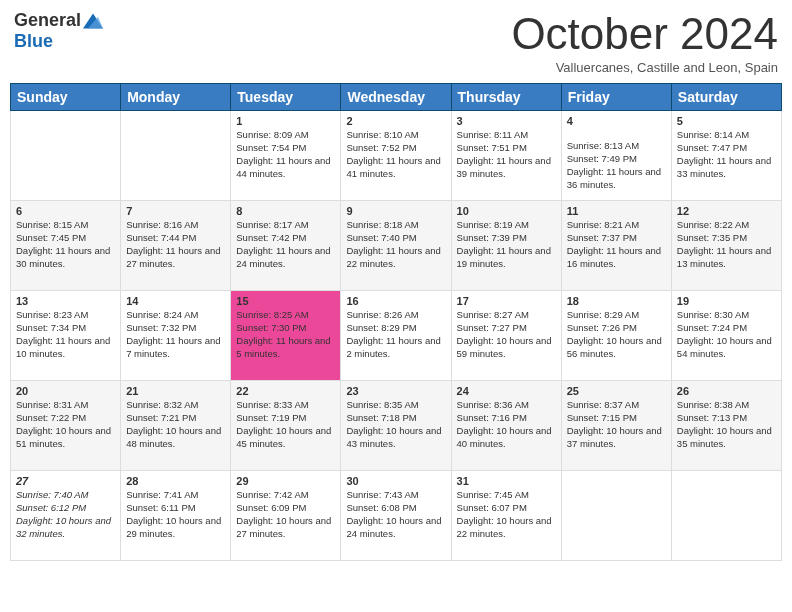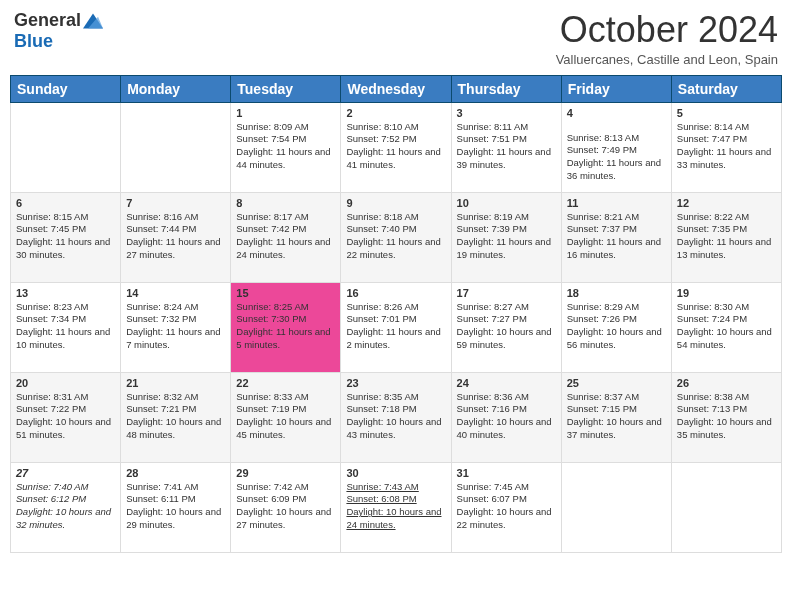--- a/index.html
+++ b/index.html
@@ -33,21 +33,21 @@
     .logo-blue { color: #1a6bb5; font-weight: bold; font-size: 18px; }
     .logo-icon {
       width: 20px;
       height: 16px;
       margin-left: 2px;
     }
     .title-area {
       text-align: right;
     }
     .month-title {
-      font-size: 36px;
+      font-size: 44px;
       font-weight: normal;
       color: #333;
       line-height: 1.1;
     }
     .location-title {
       font-size: 13px;
       color: #555;
       margin-top: 2px;
     }
     .calendar {
@@ -224,21 +224,21 @@
         </td>
         <td style="background-color: #ec4899;">
           <span class="day-num">15</span>
           <div class="day-info" style="white-space: pre-line;">Sunrise: 8:25 AM
 Sunset: 7:30 PM
 Daylight: 11 hours and 5 minutes.</div>
         </td>
         <td style="background-color: rgb(255, 255, 255);">
           <span class="day-num">16</span>
           <div class="day-info" style="white-space: pre-line;">Sunrise: 8:26 AM
-Sunset: 7:01 PM
+Sunset: 8:29 PM
 Daylight: 11 hours and 2 minutes.</div>
         </td>
         <td style="background-color: rgb(255, 255, 255);">
           <span class="day-num">17</span>
           <div class="day-info" style="white-space: pre-line;">Sunrise: 8:27 AM
 Sunset: 7:27 PM
 Daylight: 10 hours and 59 minutes.</div>
         </td>
         <td style="background-color: rgb(255, 255, 255);">
           <span class="day-num">18</span>
@@ -311,21 +311,21 @@
 Daylight: 10 hours and 29 minutes.</div>
         </td>
         <td style="background-color: rgb(255, 255, 255);">
           <span class="day-num">29</span>
           <div class="day-info" style="white-space: pre-line;">Sunrise: 7:42 AM
 Sunset: 6:09 PM
 Daylight: 10 hours and 27 minutes.</div>
         </td>
         <td style="background-color: rgb(255, 255, 255);">
           <span class="day-num">30</span>
-          <div class="day-info" style="white-space: pre-line; text-decoration: underline;">Sunrise: 7:43 AM
+          <div class="day-info" style="white-space: pre-line;">Sunrise: 7:43 AM
 Sunset: 6:08 PM
 Daylight: 10 hours and 24 minutes.</div>
         </td>
         <td style="background-color: rgb(255, 255, 255);">
           <span class="day-num">31</span>
           <div class="day-info" style="white-space: pre-line;">Sunrise: 7:45 AM
 Sunset: 6:07 PM
 Daylight: 10 hours and 22 minutes.</div>
         </td>
         <td class="empty-cell" style="background: rgb(255, 255, 255);"></td>

